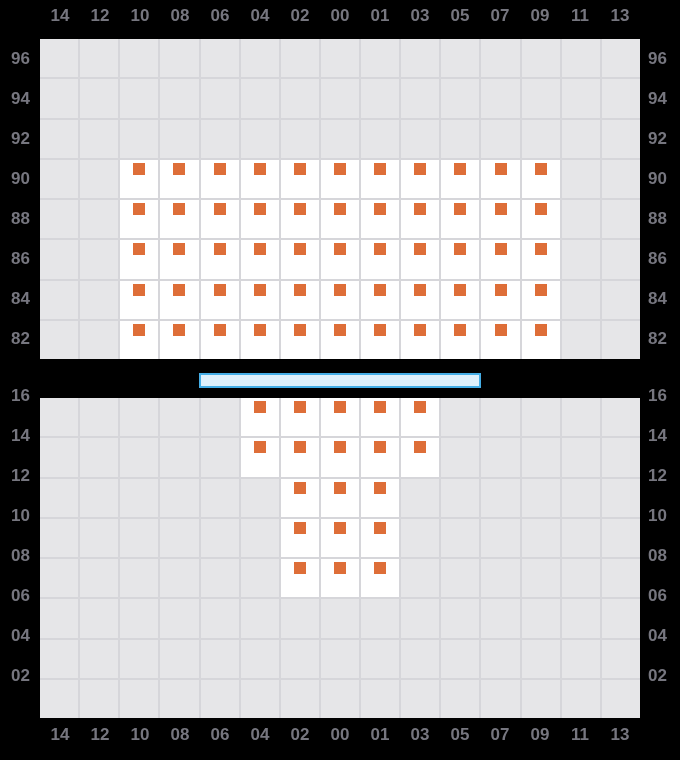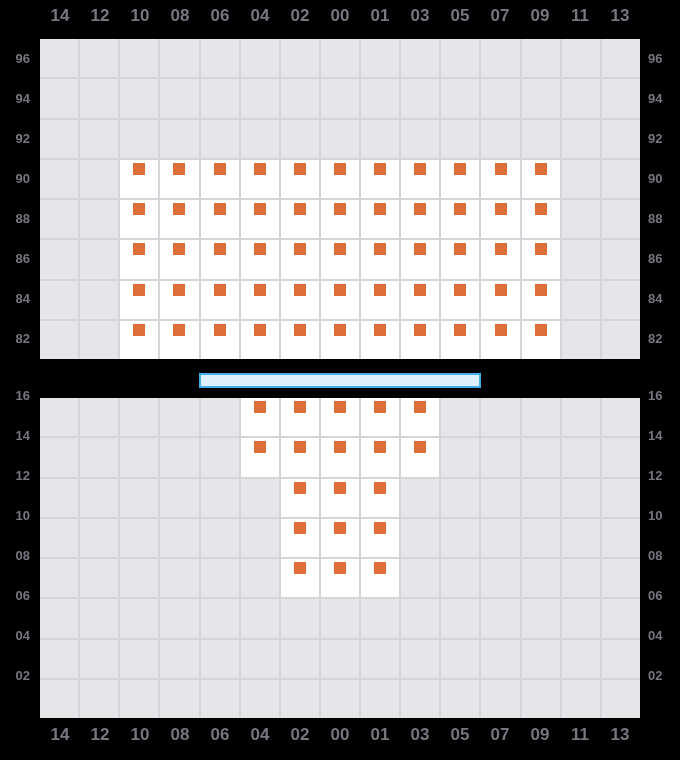--- a/index.html
+++ b/index.html
@@ -50,21 +50,21 @@
     margin:3px auto 0;
   }
   .row-labels {
     position:absolute;
     width:34px;
     box-sizing:border-box;
   }
   .row-labels div {
     height:40px;
     line-height:40px;
-    font-size:13px;
+    font-size:17px;
     font-weight:bold;
     color:var(--label, #76767f);
   }
   .row-labels.left { left:0; text-align:right; padding-right:4px; }
   .row-labels.right { left:646px; text-align:left; padding-left:2px; }
   .row-labels.upper { top:39px; }
   .row-labels.lower { top:376px; }
   .divider-bar {
     position:absolute;
     left:199px;

